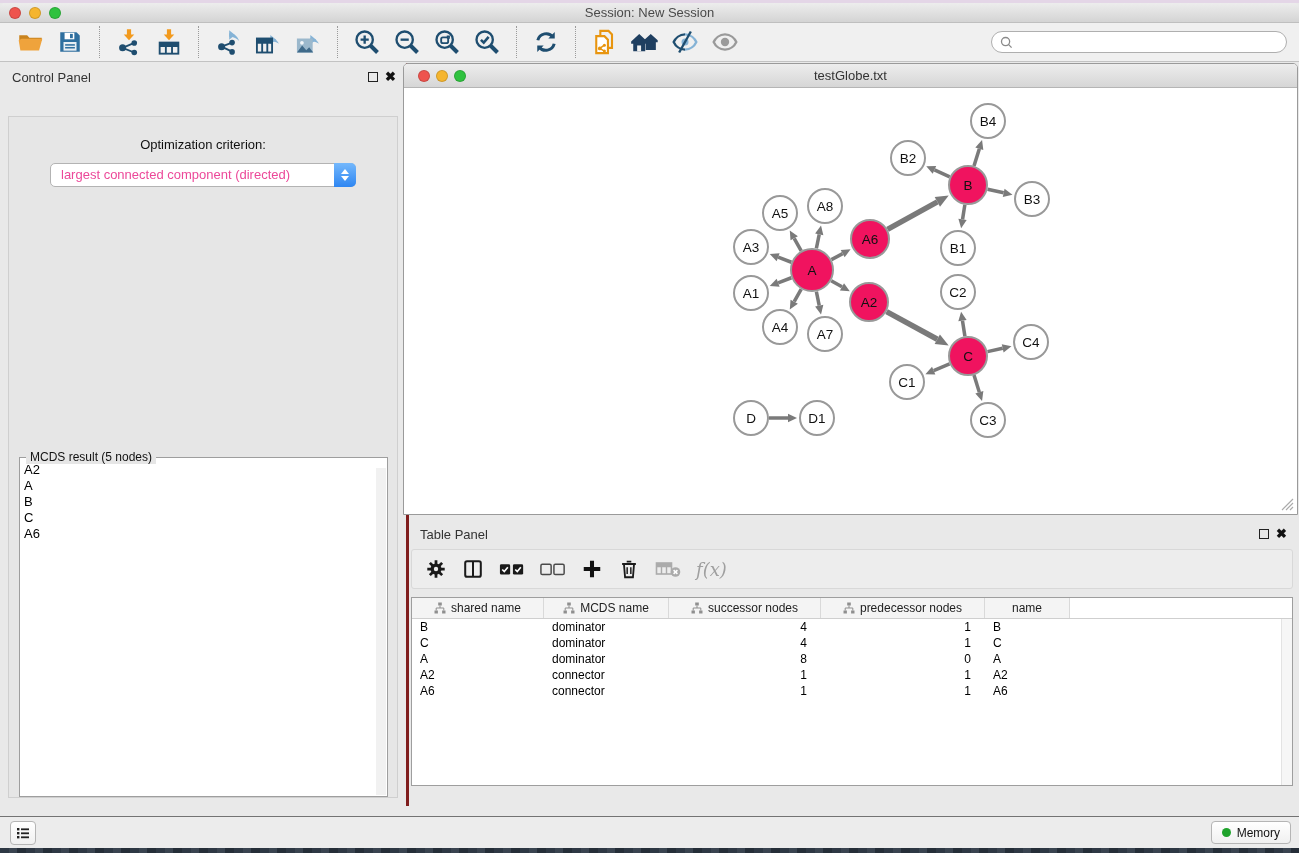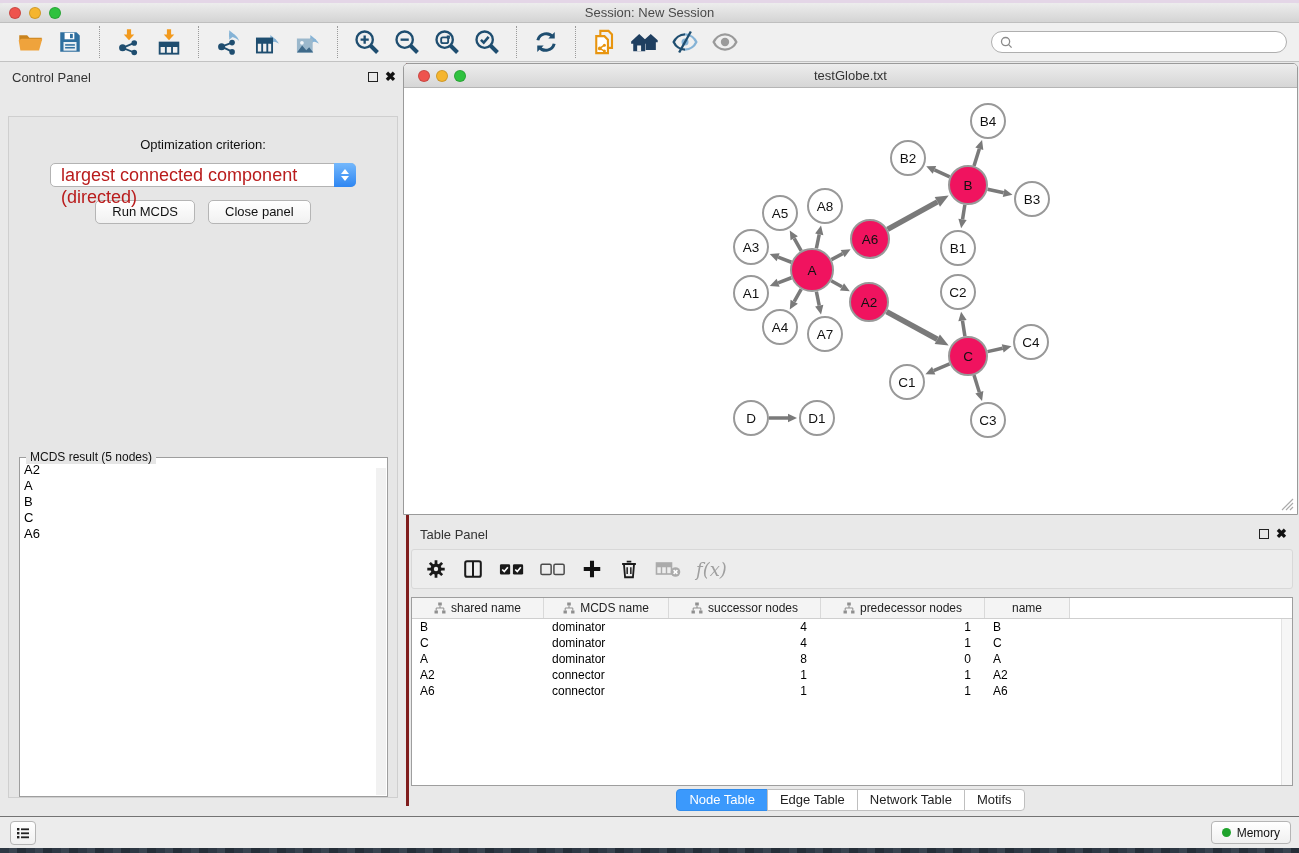--- a/index.html
+++ b/index.html
@@ -32,21 +32,21 @@
   .float-icon { position:absolute; width:10px; height:10px; border:1.5px solid #222; top:9px; }
   .close-icon { position:absolute; top:6px; font-size:13px; font-weight:bold; color:#111; }
   .cp-float{ right:28px; } .cp-close{ right:10px; }
   .cp-tabs { display:flex; justify-content:center; margin-top:4px; position:relative; z-index:2; }
   .ctab { border:1px solid #B9B9B9; background:#fff; padding:3px 12px 4px; font-size:13px; color:#222; margin-left:-1px; }
   .ctab:first-child{ border-radius:5px 0 0 5px; } .ctab:last-child{ border-radius:0 5px 5px 0; }
   .ctab.selected { background:#3B99FC; border-color:#318CEC; color:#fff; }
   .cp-body { position:absolute; left:8px; right:8px; top:53px; bottom:8px; border:1px solid #CFCFCF; background:#E6E6E6; }
   .criterion-label { text-align:center; margin-top:20px; font-size:13px; color:#111; }
   .dropdown { position:relative; margin:11px auto 0; width:306px; height:24px; background:#fff;
-    border:1px solid #B3B3B3; border-radius:5px; font-size:18px; line-height:22px; padding-left:10px; color:#b91c1c; }
+    border:1px solid #B3B3B3; border-radius:5px; font-size:13px; line-height:22px; padding-left:10px; color:#ec4899; }
   .dd-stepper { position:absolute; right:-1px; top:-1px; bottom:-1px; width:22px; border-radius:0 5px 5px 0;
     background:linear-gradient(#74B8FC,#2E86F2); display:flex; flex-direction:column; align-items:center; justify-content:center; gap:2px; }
   .dd-stepper .up, .dd-stepper .dn { width:0; height:0; border-left:4px solid transparent; border-right:4px solid transparent; }
   .dd-stepper .up { border-bottom:5px solid #fff; } .dd-stepper .dn { border-top:5px solid #fff; }
   .btn-row { display:flex; justify-content:center; gap:13px; margin-top:13px; }
   .btn { background:linear-gradient(#FFFFFF,#F1F1F1); border:1px solid #B5B5B5; border-radius:5px;
     padding:3px 16px 4px; font-size:13px; color:#111; }
   .result-box { position:absolute; left:10px; right:9px; top:340px; bottom:0; border:1px solid #9E9E9E; background:#fff; }
   .result-legend { position:absolute; top:-8px; left:6px; background:#E6E6E6; padding:0 4px; font-size:12px; color:#111; }
   .result-list { position:absolute; inset:4px 12px 2px 4px; font-size:13px; color:#000; overflow:hidden; }
@@ -261,24 +261,20 @@
       <span class="close-icon cp-close">✖</span>
     </div>
     <div class="cp-body">
       <div class="criterion-label">Optimization criterion:</div>
       <div class="dropdown">
         <span>largest connected component (directed)</span>
         <span class="dd-stepper">
             <span class="up"></span>
             <span class="dn"></span>
           </span>
-      </div>
-      <div class="btn-row">
-        <button class="btn">Run MCDS</button>
-        <button class="btn">Close panel</button>
       </div>
       <div class="result-box">
         <span class="result-legend">MCDS result (5 nodes)</span>
         <div class="result-list">
             <div class="result-item">A2</div>
             <div class="result-item">A</div>
             <div class="result-item">B</div>
             <div class="result-item">C</div>
             <div class="result-item">A6</div>
           </div>
@@ -518,26 +514,20 @@
           <div class="tr">
             <div class="td" style="width: 132px;">A6</div>
             <div class="td" style="width: 125px;">connector</div>
             <div class="td right" style="width: 152px;">1</div>
             <div class="td right" style="width: 164px;">1</div>
             <div class="td" style="width: 85px;">A6</div>
           </div>
         </div>
       <div class="table-scroll"></div>
     </div>
-    <div class="tp-tabs">
-        <span class="ttab selected">Node Table</span>
-        <span class="ttab">Edge Table</span>
-        <span class="ttab">Network Table</span>
-        <span class="ttab">Motifs</span>
-      </div>
   </div>
 
   <div class="status-bar">
     <span class="list-btn">
       <svg width="16" height="16" viewBox="0 0 16 16">
           <g fill="#222">
             <rect x="2" y="3" width="2.4" height="2.4"></rect>
             <rect x="2" y="7" width="2.4" height="2.4"></rect>
             <rect x="2" y="11" width="2.4" height="2.4"></rect>
             <rect x="6" y="3.4" width="8" height="1.8"></rect>

